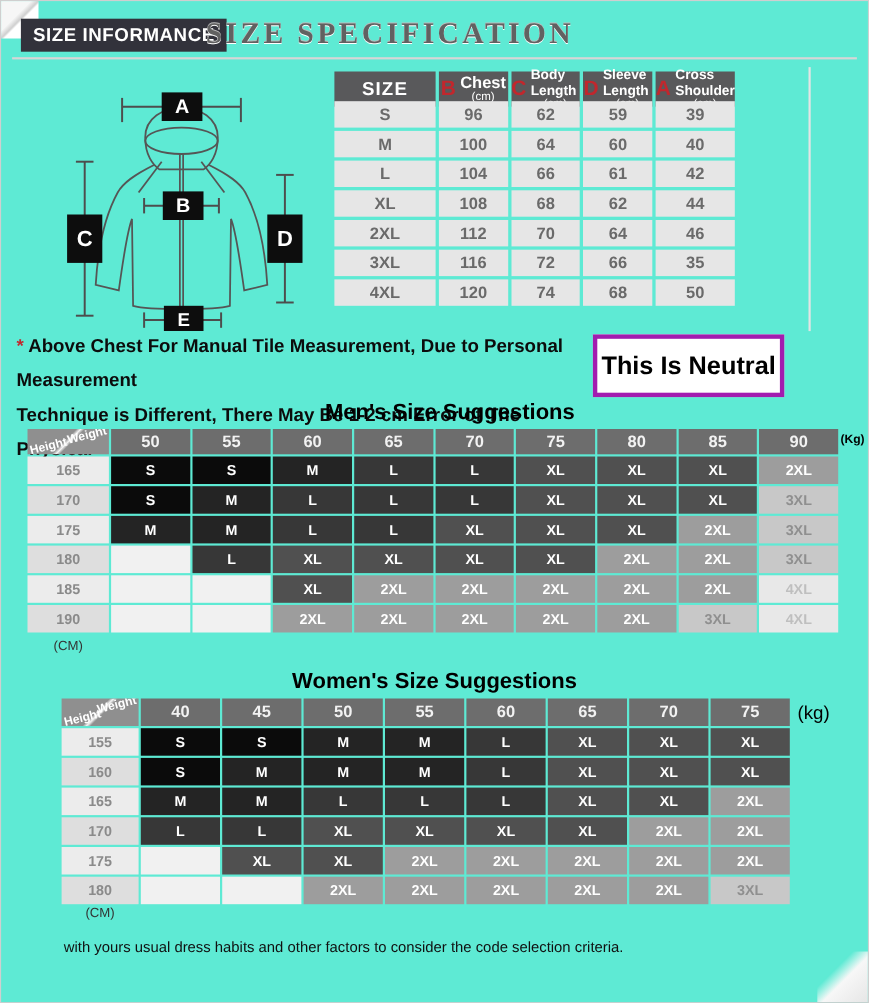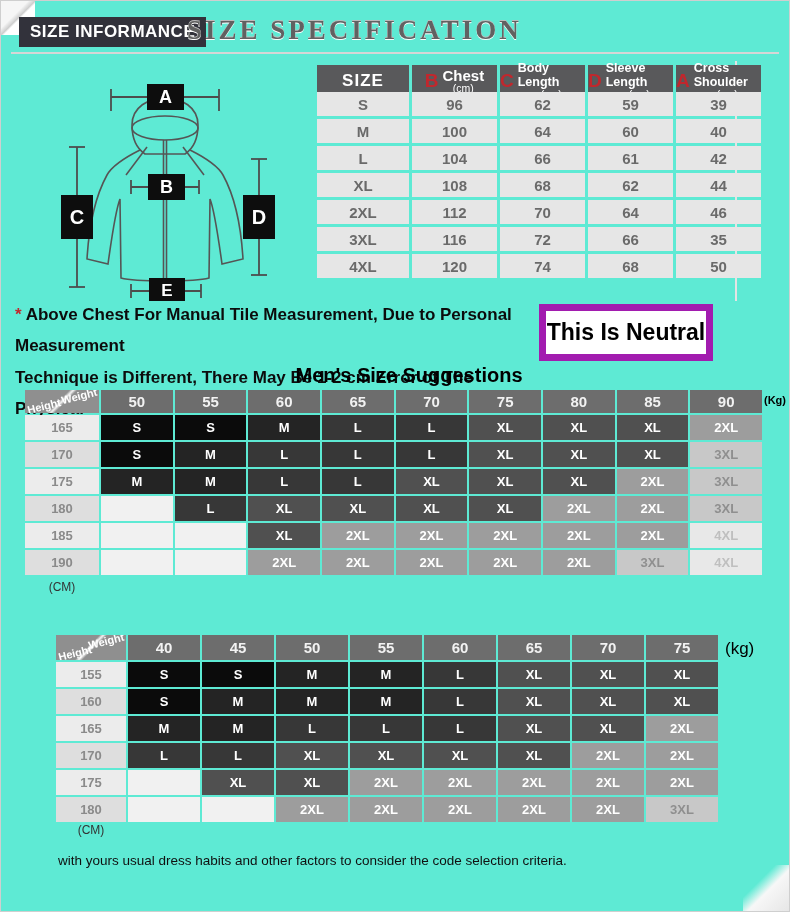--- a/index.html
+++ b/index.html
@@ -20,40 +20,40 @@
     font-weight:bold; font-size:17px; letter-spacing:.5px; padding:5px 11px; }
   .main-title { position:absolute; left:186px; top:14px;
     font-family:"Liberation Serif","DejaVu Serif",serif; font-weight:bold;
     font-size:27px; letter-spacing:3px; color:#616161; text-shadow:0 1px 0 #fff,0 -1px 0 #bbb; }
   .rule { position:absolute; left:10px; right:10px; top:51px; height:2px; background:#d6d6d6; }
 
   
   .diagram { position:absolute; left:18px; top:58px; }
 
   
-  .size-table { position:absolute; left:316px; top:64px; width:444px;
+  .size-table { position:absolute; left:303px; top:64px; width:364px;
     display:grid; grid-template-columns:92px repeat(4,1fr);
     grid-auto-rows:24px; gap:3px; }
   .size-table .sz-h { grid-row:1; height:32px; background:#59595b; color:#fff;
     display:flex; align-items:center; justify-content:center; gap:4px; }
   .size-table .sz-h .letter { color:#c1272d; font-weight:bold; font-size:19px; }
   .size-table .sz-h .lblwrap { display:flex; flex-direction:column; align-items:center; line-height:1.05; }
   .size-table .sz-h .lbl { font-size:12.5px; font-weight:bold; }
   .size-table .sz-h .lbl.big { font-size:15px; }
   .size-table .sz-h .sub { font-size:10.5px; }
   .size-table .sz-h.first { font-size:17px; font-weight:bold; letter-spacing:1px; }
   .size-table .sz-c { background:#e6e6e6; color:#6a6a6a; font-size:15px; font-weight:600;
     display:flex; align-items:center; justify-content:center; }
 
   
   .note { position:absolute; left:14px; top:298px; width:524px; font-size:17px;
     line-height:1.85; font-weight:600; color:#0c0c0c; }
   .note .star { color:#c1272d; font-weight:bold; padding-right:4px; }
   .neutral-box { position:absolute; left:538px; top:303px; width:174px; height:57px;
-    border:7px solid #a21caf; background:#fff; display:flex; align-items:center;
+    border:4px solid #a21caf; background:#fff; display:flex; align-items:center;
     justify-content:center; font-size:23px; font-weight:bold; color:#000; }
 
   
   .sec-title { position:absolute; left:0; width:100%; text-align:center;
     font-size:20px; font-weight:bold; color:#000; }
   .sgrid { position:absolute; display:grid; gap:2px; }
   .sgrid .whead { background:#6d6d6d; color:#f2f2f2; font-size:15px; font-weight:bold;
     display:flex; align-items:center; justify-content:center; }
   .sgrid .corner { position:relative; background:#8f8f8f; overflow:hidden; }
   .sgrid .corner::after { content:""; position:absolute; inset:0;
@@ -280,20 +280,21 @@
       <div class="vcell" style="background: rgb(157, 157, 157); color: rgb(255, 255, 255);">2XL</div>
       <div class="vcell" style="background: rgb(157, 157, 157); color: rgb(255, 255, 255);">2XL</div>
       <div class="vcell" style="background: rgb(157, 157, 157); color: rgb(255, 255, 255);">2XL</div>
       <div class="vcell" style="background: rgb(157, 157, 157); color: rgb(255, 255, 255);">2XL</div>
       <div class="vcell" style="background: rgb(200, 200, 200); color: rgb(143, 143, 143);">3XL</div>
       <div class="vcell" style="background: rgb(232, 232, 232); color: rgb(191, 191, 191);">4XL</div>
     </div>
   <div class="unit" style="left:763px; top:393px; font-size:11px;">(Kg)</div>
   <div class="cm" style="left:24px; top:579px; width:74px;">(CM)</div>
 
+  <div class="sec-title" style="top:607px;">Women's Size Suggestions</div>
   <div class="sgrid" id="womens-grid" style="left:55px; top:634px; width:662px; grid-template-columns:70px repeat(8,1fr); grid-template-rows:25px repeat(6,25px);">
       <div class="corner">
         <span class="w">Weight</span>
         <span class="h">Height</span>
       </div>
       <div class="whead">40</div>
       <div class="whead">45</div>
       <div class="whead">50</div>
       <div class="whead">55</div>
       <div class="whead">60</div>

